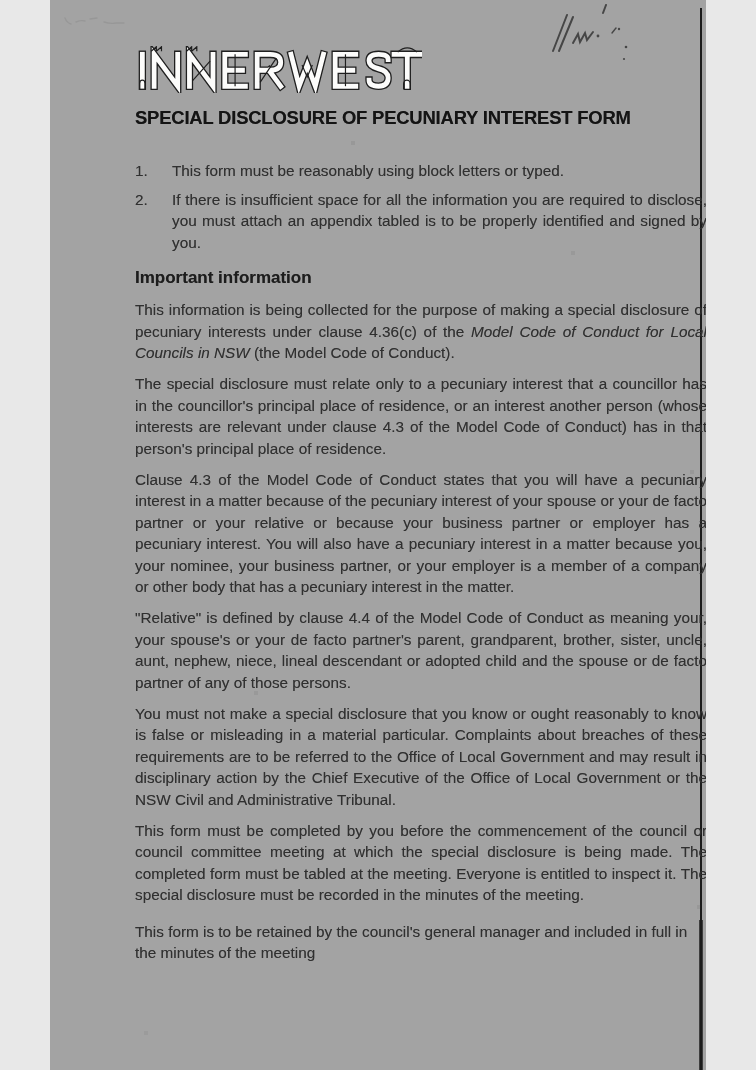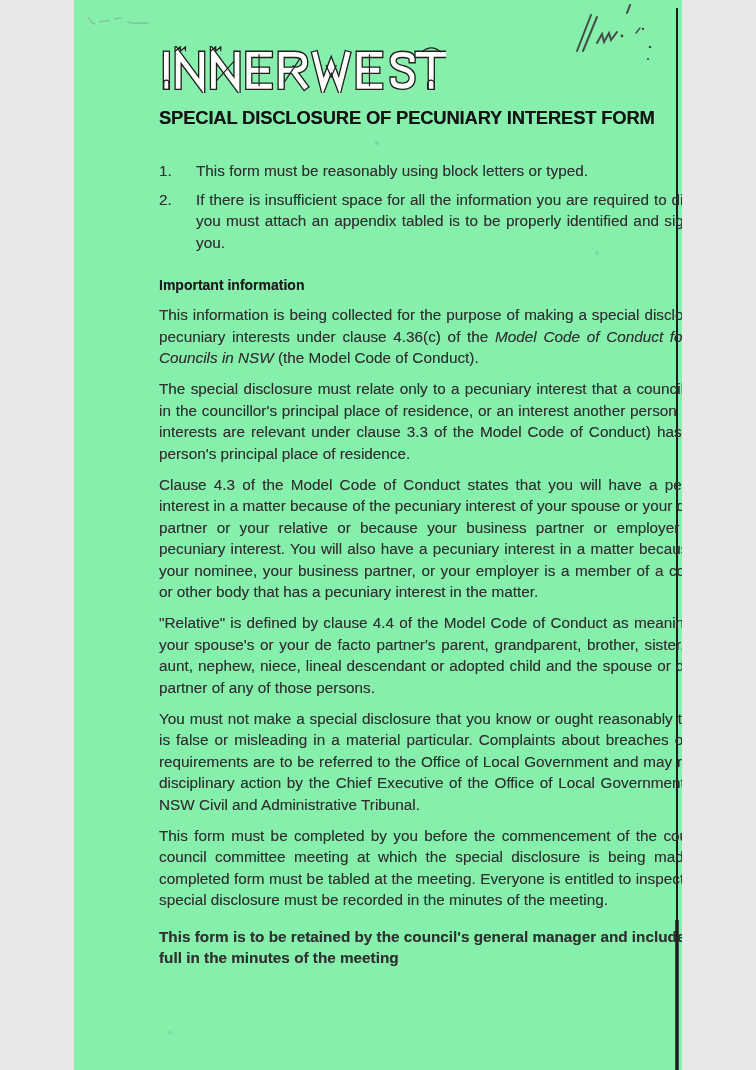--- a/index.html
+++ b/index.html
@@ -1,20 +1,20 @@
 <!DOCTYPE html>
 <html><head>
 <meta charset="utf-8">
 <style>
   html,body{margin:0;padding:0;background:#e8e8e8;}
   .page{
     position:relative;
-    width:608px;height:1070px;
+    width:656px;height:1070px;
     margin:0 auto;
-    background:#86efac;
+    background:#a3a3a3;
     font-family:"Liberation Sans",sans-serif;
     color:#303030;
     overflow:hidden;
   }
   
   .scan-line{position:absolute;top:8px;bottom:0;right:4px;width:2px;background:#1c1c1c;}
   .scan-line-thick{position:absolute;bottom:0;right:3px;width:4px;height:150px;background:rgba(28,28,28,.75);filter:blur(.4px);}
   
   .specks{position:absolute;top:0;left:0;width:2px;height:2px;background:transparent;
     box-shadow:
@@ -38,27 +38,27 @@
     letter-spacing:-.2px;white-space:nowrap;
     transform:scaleX(.97);transform-origin:left center;
     text-shadow:0 0 .4px rgba(20,20,20,.55);
   }
   .body-text{font-size:15.3px;line-height:21.5px;text-shadow:0 0 .35px rgba(48,48,48,.45);}
   .instructions{margin-top:31px;}
   .instruction{display:flex;margin-bottom:7px;}
   .inst-num{width:37px;flex:none;}
   .inst-text{flex:1;text-align:justify;}
   .section-heading{
-    margin:24px 0 11px 0;
-    font-size:14px;font-weight:bold;color:#1d1d1d;
+    margin:15px 0 11px 0;
+    font-size:17px;font-weight:bold;color:#1d1d1d;
     text-shadow:0 0 .4px rgba(25,25,25,.5);
   }
   .body-para{margin:0 0 9.5px 0;text-align:justify;}
   .body-para em{font-style:italic;}
-  .footer-note{text-align:left;font-weight:bold;}
+  .footer-note{text-align:left;}
 </style>
 </head>
 <body>
 
 <div class="page">
 
   <div class="scan-line"></div>
   <div class="scan-line-thick"></div>
   <div class="specks"></div>
 
@@ -135,21 +135,21 @@
         <div class="instruction">
           <span class="inst-num">2.</span>
           <span class="inst-text">If there is insufficient space for all the information you are required to disclose, you must attach an appendix tabled is to be properly identified and signed by you.</span>
         </div>
       </div>
 
     <h2 class="section-heading">Important information</h2>
 
     <div class="body-text">
         <p class="body-para"><span>This information is being collected for the purpose of making a special disclosure of pecuniary interests under clause 4.36(c) of the </span><em>Model Code of Conduct for Local Councils in NSW</em><span> (the Model Code of Conduct).</span></p>
-        <p class="body-para"><span>The special disclosure must relate only to a pecuniary interest that a councillor has in the councillor's principal place of residence, or an interest another person (whose interests are relevant under clause 3.3 of the Model Code of Conduct) has in that person's principal place of residence.</span></p>
+        <p class="body-para"><span>The special disclosure must relate only to a pecuniary interest that a councillor has in the councillor's principal place of residence, or an interest another person (whose interests are relevant under clause 4.3 of the Model Code of Conduct) has in that person's principal place of residence.</span></p>
         <p class="body-para"><span>Clause 4.3 of the Model Code of Conduct states that you will have a pecuniary interest in a matter because of the pecuniary interest of your spouse or your de facto partner or your relative or because your business partner or employer has a pecuniary interest. You will also have a pecuniary interest in a matter because you, your nominee, your business partner, or your employer is a member of a company or other body that has a pecuniary interest in the matter.</span></p>
         <p class="body-para"><span>"Relative" is defined by clause 4.4 of the Model Code of Conduct as meaning your, your spouse's or your de facto partner's parent, grandparent, brother, sister, uncle, aunt, nephew, niece, lineal descendant or adopted child and the spouse or de facto partner of any of those persons.</span></p>
         <p class="body-para"><span>You must not make a special disclosure that you know or ought reasonably to know is false or misleading in a material particular. Complaints about breaches of these requirements are to be referred to the Office of Local Government and may result in disciplinary action by the Chief Executive of the Office of Local Government or the NSW Civil and Administrative Tribunal.</span></p>
         <p class="body-para"><span>This form must be completed by you before the commencement of the council or council committee meeting at which the special disclosure is being made. The completed form must be tabled at the meeting. Everyone is entitled to inspect it. The special disclosure must be recorded in the minutes of the meeting.</span></p>
       </div>
 
     <p class="body-text footer-note">This form is to be retained by the council's general manager and included in full in the minutes of the meeting</p>
 
   </div>
 </div>

